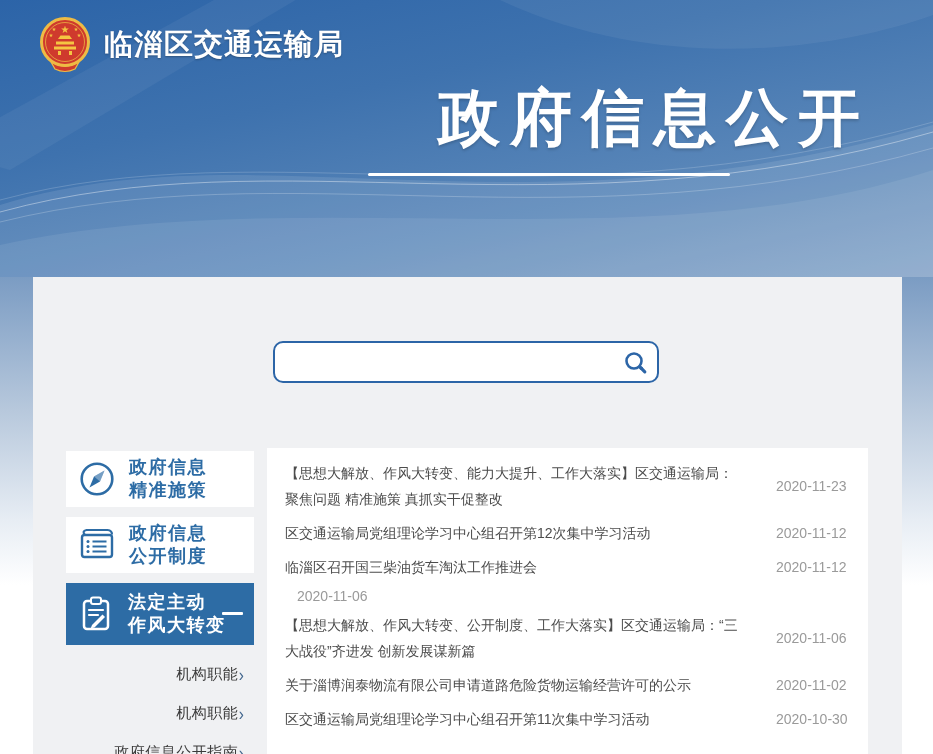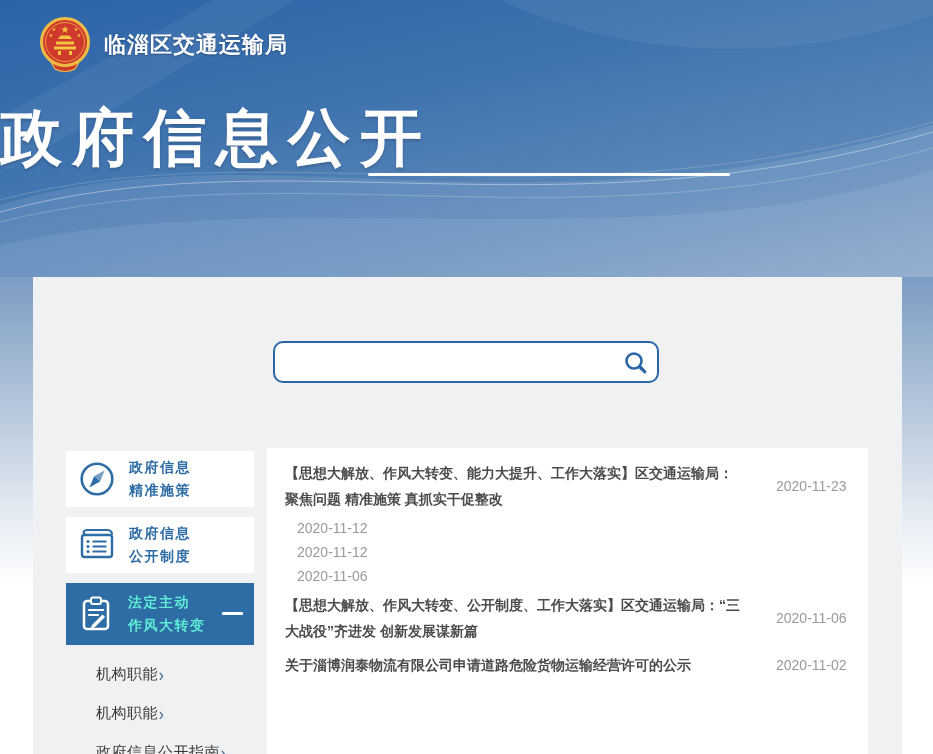--- a/index.html
+++ b/index.html
@@ -7,49 +7,49 @@
     position:relative;width:933px;height:754px;overflow:hidden;
     font-family:"Liberation Sans",sans-serif;
     background:linear-gradient(180deg,#4f7db2 0px,#7b9cc3 277px,#b7c8dc 410px,#e7edf4 520px,#ffffff 585px);
   }
   
   .banner{position:absolute;left:0;top:0;width:933px;height:277px;
     background:linear-gradient(168deg,#2c64a8 0%,#3e72ae 35%,#5d89ba 72%,#7fa0c5 100%);}
   .banner svg.waves{position:absolute;left:0;top:0;}
   .brand{position:absolute;left:38px;top:16px;display:flex;align-items:center;gap:12px;}
   .brand .emblem{width:54px;height:58px;display:block;}
-  .brand-name{color:#fff;font-size:22px;font-weight:700;letter-spacing:1px;text-shadow:0 1px 2px rgba(0,0,0,.28);font-family:Liberation Serif, serif;}
-  .page-title{position:absolute;left:0;top:96px;width:870px;text-align:left;
+  .brand-name{color:#fff;font-size:29px;font-weight:700;letter-spacing:1px;text-shadow:0 1px 2px rgba(0,0,0,.28);font-family:Liberation Serif, serif;}
+  .page-title{position:absolute;left:0;top:76px;width:870px;text-align:right;
     font-size:62px;font-weight:700;color:#fff;letter-spacing:10px;margin:0;
     text-shadow:0 2px 3px rgba(0,0,0,.18);}
   .title-underline{position:absolute;left:368px;top:173px;width:362px;height:3px;background:#fff;border-radius:2px;}
   
   .panel{position:absolute;left:33px;top:277px;width:869px;bottom:0;background:#f0f1f3;}
   
   .search-box{position:absolute;left:240px;top:64px;width:386px;height:42px;background:#fff;
     border:2px solid #2c65a7;border-radius:10px;display:flex;align-items:center;box-sizing:border-box;}
   .search-input{flex:1;height:100%;border:none;outline:none;background:transparent;padding:0 12px;font-size:15px;color:#333;}
   .search-btn{border:none;background:transparent;cursor:pointer;padding:0 9px 0 4px;display:flex;align-items:center;}
   
   .sidebar{position:absolute;left:33px;top:174px;width:188px;}
   .side-card{background:#fff;display:flex;align-items:center;padding:5px 8px 5px 12px;margin-bottom:10px;
     color:#2d6ca5;cursor:pointer;position:relative;}
   .side-card .ic{width:38px;height:40px;flex:0 0 38px;margin-right:13px;display:flex;align-items:center;justify-content:center;}
-  .side-card .txt{font-size:14px;line-height:23px;font-weight:700;letter-spacing:1.5px;}
-  .side-card.active{background:#2d6ca5;color:#5eead4;padding-top:8px;padding-bottom:8px;padding-left:11px;}
+  .side-card .txt{font-size:18px;line-height:23px;font-weight:700;letter-spacing:1.5px;}
+  .side-card.active{background:#2d6ca5;color:#ffffff;padding-top:8px;padding-bottom:8px;padding-left:11px;}
   .dash{position:absolute;right:11px;top:50%;margin-top:-2px;width:21px;height:3px;background:#fff;border-radius:1px;}
   .side-links{margin-top:6px;}
-  .side-link{display:flex;align-items:center;justify-content:flex-start;
+  .side-link{display:flex;align-items:center;justify-content:flex-end;
     padding:10px 9px 10px 30px;font-size:15px;color:#3a3a3a;cursor:pointer;letter-spacing:.5px;}
   .side-link .chev{color:#44688f;font-size:19px;line-height:14px;font-weight:400;transform:scaleX(.8);}
   
   .list{position:absolute;left:234px;top:171px;width:601px;bottom:0;background:#fff;
     padding:8px 16px 0 18px;box-sizing:border-box;}
   .row{display:flex;align-items:center;padding:4px 0;}
-  .row .t{flex:1;font-size:14px;line-height:26px;color:#4c4c4c;padding-right:24px;cursor:pointer;font-weight:bold;}
+  .row .t{flex:1;font-size:14px;line-height:26px;color:#4c4c4c;padding-right:24px;cursor:pointer;}
   .row .d{flex:0 0 76px;text-align:left;font-size:14px;color:#9a9a9a;white-space:nowrap;margin-left:12px;}
 </style>
 </head>
 <body>
 
 <div class="page">
 
   <div class="banner">
     <svg class="waves" width="933" height="277" viewBox="0 0 933 277">
       <path d="M500 0 C650 70 820 55 933 15 L933 0 Z" fill="rgba(255,255,255,0.06)"></path>
@@ -162,32 +162,38 @@
 
       </nav>
     </aside>
 
     <main class="list">
       <div class="row">
         <span class="t">【思想大解放、作风大转变、能力大提升、工作大落实】区交通运输局：聚焦问题 精准施策 真抓实干促整改</span>
         <span class="d">2020-11-23</span>
       </div>
       <div class="row">
+        <span class="t">区交通运输局党组理论学习中心组召开第12次集中学习活动</span>
         <span class="d">2020-11-12</span>
       </div>
       <div class="row">
+        <span class="t">临淄区召开国三柴油货车淘汰工作推进会</span>
         <span class="d">2020-11-12</span>
       </div>
       <div class="row">
         <span class="d">2020-11-06</span>
       </div>
       <div class="row">
         <span class="t">【思想大解放、作风大转变、公开制度、工作大落实】区交通运输局：“三大战役”齐进发 创新发展谋新篇</span>
         <span class="d">2020-11-06</span>
       </div>
       <div class="row">
         <span class="t">关于淄博润泰物流有限公司申请道路危险货物运输经营许可的公示</span>
         <span class="d">2020-11-02</span>
       </div>
+      <div class="row">
+        <span class="t">区交通运输局党组理论学习中心组召开第11次集中学习活动</span>
+        <span class="d">2020-10-30</span>
+      </div>
     </main>
 
   </div>
 </div>
 
 </body></html>

